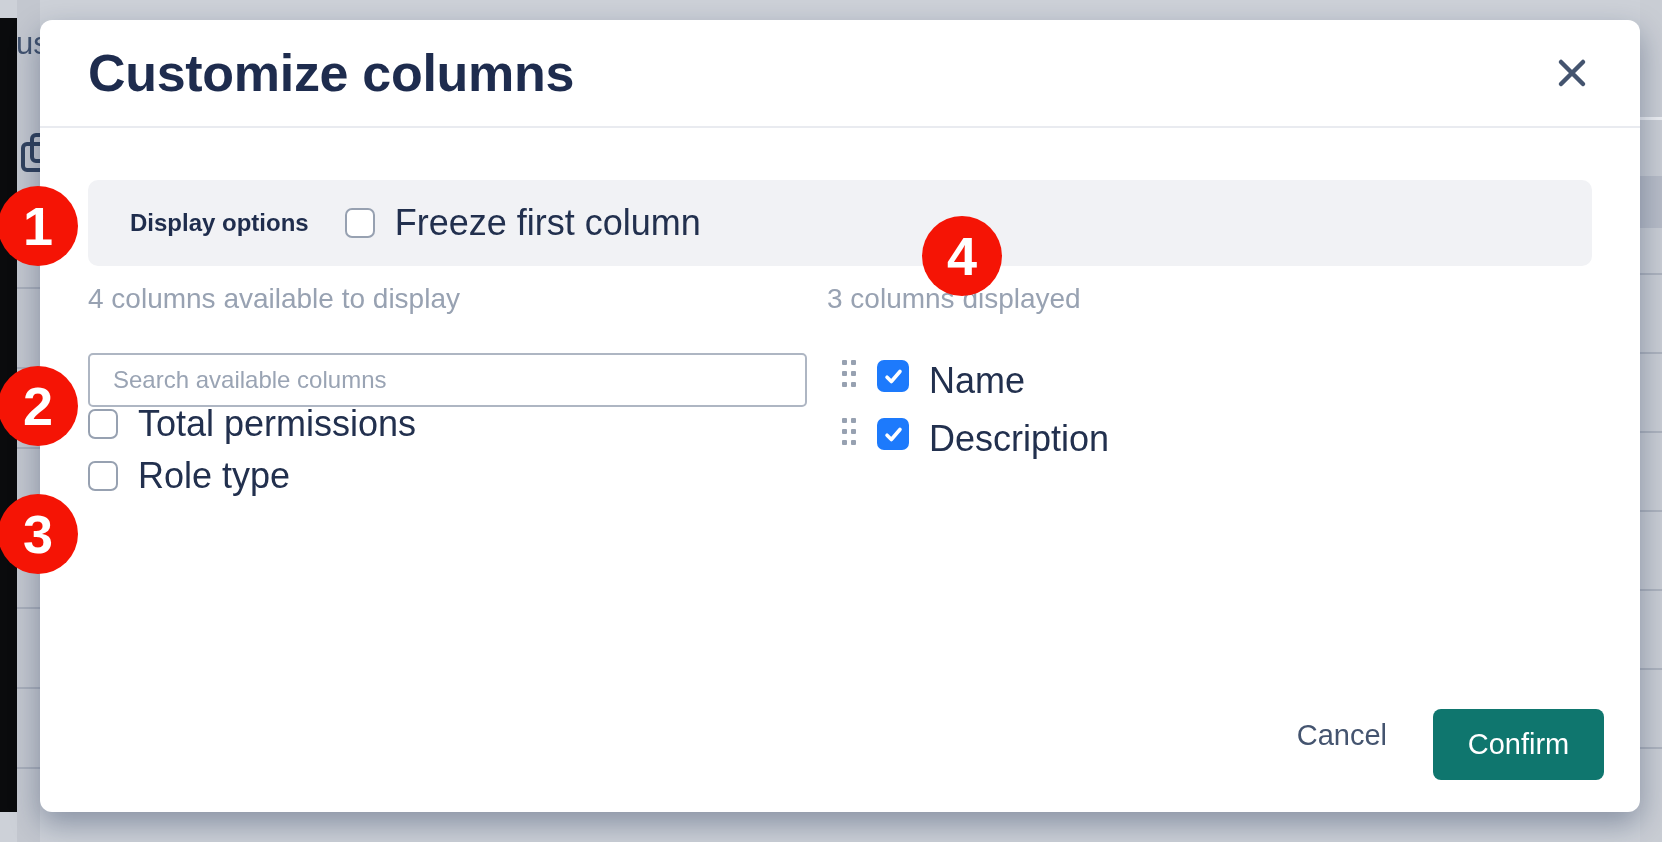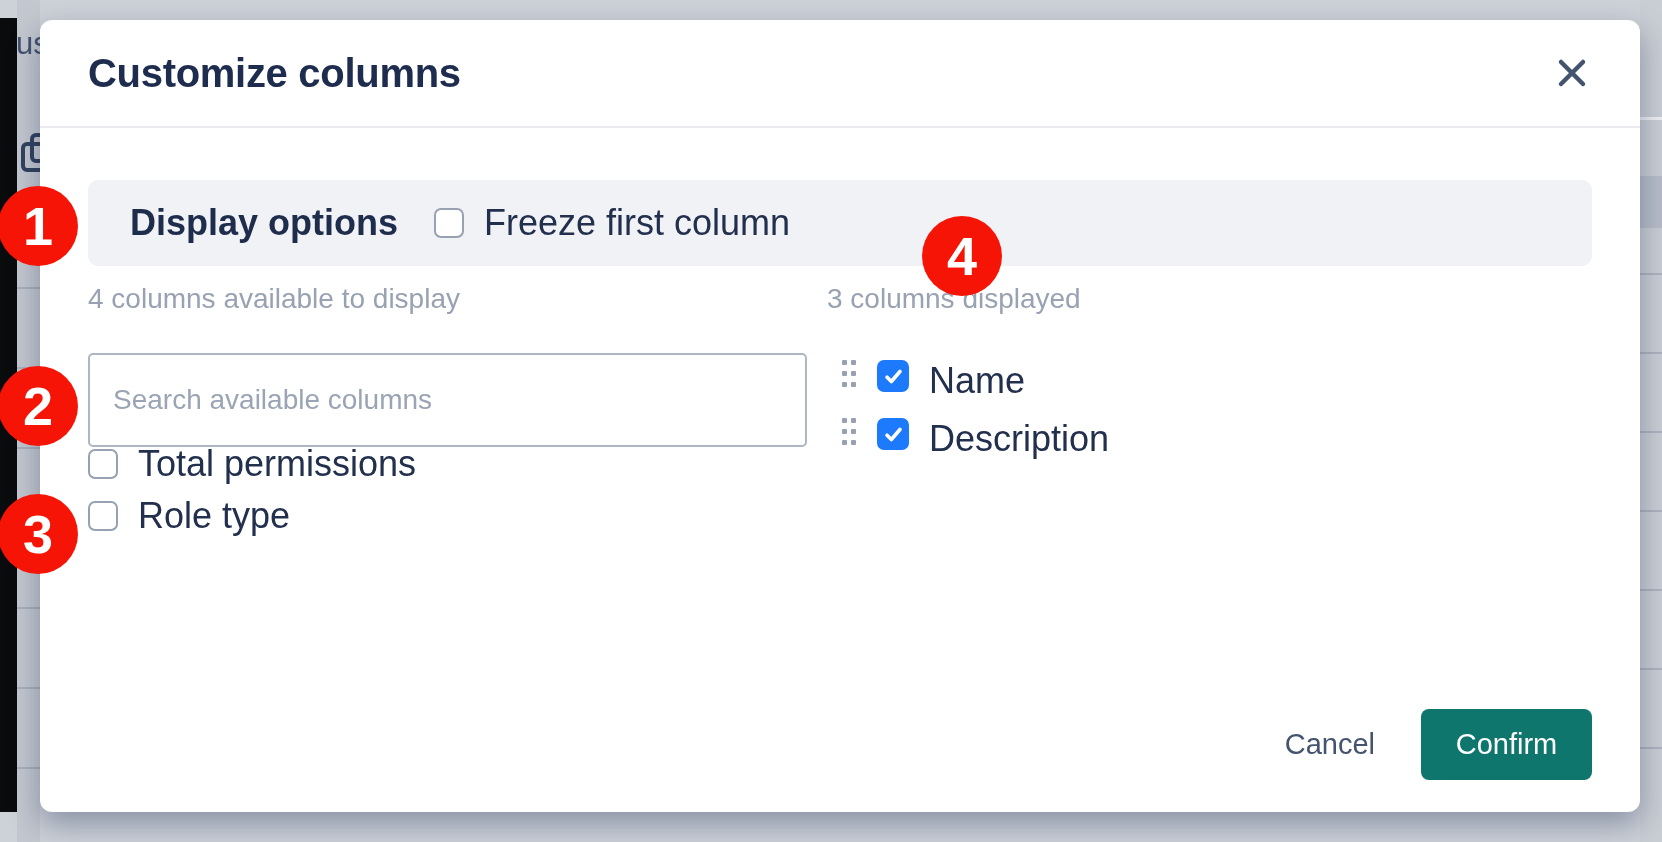--- a/index.html
+++ b/index.html
@@ -29,71 +29,71 @@
   .modal {
     position:absolute; left:40px; top:20px; width:1600px; height:792px;
     background:#ffffff; border-radius:12px;
     box-shadow:0 12px 30px rgba(9,30,66,.35);
     z-index:2;
   }
   .modal-header {
     height:108px; display:flex; align-items:center; justify-content:space-between;
     padding:0 44px 0 48px; border-bottom:2px solid #e9ebf0;
   }
-  .modal-title { font-size:40px; font-weight:700; color:#1e2c4e; letter-spacing:-.3px;text-align:center; }
+  .modal-title { font-size:52px; font-weight:700; color:#1e2c4e; letter-spacing:-.3px;text-align:center; }
   .close-btn { width:48px; height:48px; border:none; background:transparent; cursor:pointer;
     display:flex; align-items:center; justify-content:center; border-radius:6px; }
   .close-btn svg { display:block; }
 
   .modal-body { padding:52px 48px 0 48px; }
 
   .options-bar {
     height:86px; background:#f1f2f5; border-radius:10px;
     display:flex; align-items:center; padding:0 42px;
   }
-  .bar-title { font-size:36px; font-weight:700; color:#1f2d4d; margin-right:36px; }
+  .bar-title { font-size:24px; font-weight:700; color:#1f2d4d; margin-right:36px; }
 
   .cbx {
     width:30px; height:30px; border:2px solid #97a1b1; border-radius:7px;
     background:#fff; flex:0 0 auto; display:flex; align-items:center; justify-content:center;
     cursor:pointer;
   }
   .cbx svg { display:none; }
   .cbx.checked { border-color:#1d7afc; background:#1d7afc; }
   .cbx.checked svg { display:block; }
   .cbx-label { font-size:36px; color:#22304e; margin-left:20px; cursor:pointer; }
 
   .columns { display:flex; margin-top:16px; }
   .col-left { width:719px; margin-right:20px; }
   .col-right { flex:1; }
   .col-header { font-size:28px; line-height:34px; color:#98a2b2; }
 
   .search-input {
-    margin-top:37px; width:100%; height:94px;
+    margin-top:37px; width:100%; height:54px;
     border:2px solid #aeb6c3; border-radius:5px;
     font-family:"Liberation Sans", sans-serif;
-    font-size:28px; color:#22304e; padding:0 23px; outline:none; background:#fff;
+    font-size:24px; color:#22304e; padding:0 23px; outline:none; background:#fff;
   }
   .search-input::placeholder { color:#9aa4b4; }
 
   .check-row { display:flex; align-items:center; height:34px; }
   .check-row.first { margin-top:40px; }
   .check-row + .check-row { margin-top:18px; }
 
   .drag-row { display:flex; height:44px; padding-left:15px; }
   .drag-row.first { margin-top:44px; }
   .drag-row + .drag-row { margin-top:14px; }
   .drag-handle {
     display:grid; grid-template-columns:repeat(2,5px); grid-auto-rows:5px;
     gap:6px 4px; margin-right:21px; cursor:grab;
   }
   .drag-handle i { background:#97a1b1; border-radius:1px; }
   .drag-row .cbx { width:32px; height:32px; }
 
-  .modal-footer { position:absolute; right:48px; bottom:32px; display:flex; align-items:center; }
+  .modal-footer { position:absolute; right:36px; bottom:32px; display:flex; align-items:flex-start; }
   .cancel-btn {
     border:none; background:transparent; color:#44546f; font-size:29px;
     font-family:"Liberation Sans", sans-serif; cursor:pointer; padding:10px 14px; border-radius:6px;
   }
   .confirm-btn {
     margin-left:32px; width:171px; height:71px; border:none; border-radius:8px;
     background:#1868db; color:#ffffff; font-size:29px; font-weight:500;
     font-family:"Liberation Sans", sans-serif; cursor:pointer;
     display:flex; align-items:center; justify-content:center;
   }

